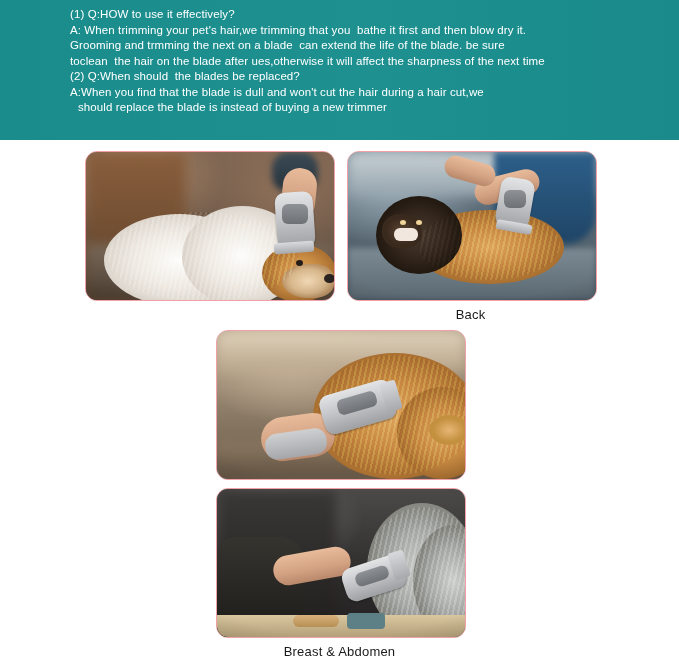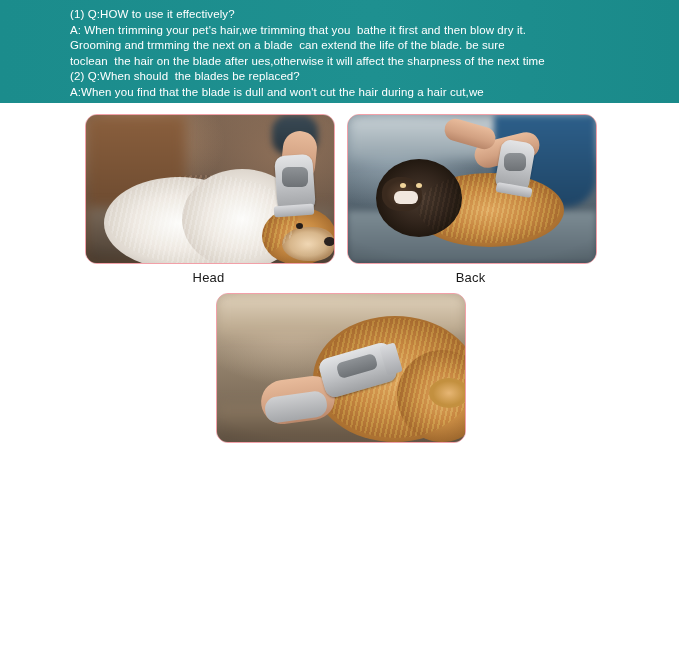--- a/index.html
+++ b/index.html
@@ -17,21 +17,21 @@
     position: relative;
     width: 679px;
     height: 671px;
     background: #ffffff;
   }
 
   
   .faq-banner {
     position: relative;
     width: 679px;
-    height: 103px;
+    height: 140px;
     background: #1e8e8e;
     background: linear-gradient(90deg, #1b8c8c 0%, #1e9090 55%, #1a8a8a 100%);
     box-sizing: border-box;
     padding: 7px 14px 6px 70px;
   }
   .faq-line {
     color: #ffffff;
     font-size: 11.5px;
     line-height: 15.5px;
     white-space: pre;
@@ -214,21 +214,20 @@
             <div class="layer fur-streaks" style="left:22px;top:60px;width:190px;height:90px;"></div>
 
             <div class="layer sleeve-dark soft-blur" style="left:186px;top:0;width:46px;height:40px;"></div>
             <div class="layer arm" style="left:196px;top:16px;width:34px;height:52px;transform:rotate(6deg);"></div>
             <div class="layer clipper" style="left:190px;top:40px;width:38px;height:56px;transform:rotate(-4deg);"></div>
             <div class="layer clipper-dark" style="left:196px;top:52px;width:26px;height:20px;"></div>
             <div class="layer blade" style="left:188px;top:90px;width:40px;height:11px;transform:rotate(-4deg);"></div>
             <div class="layer vignette"></div>
           </div>
         </div>
-        <div class="caption">Head</div>
       </div>
 
       <div class="cell">
         <div class="photo-frame">
           <div class="scene">
             <div class="layer bg-cool"></div>
             <div class="layer soft-blur2" style="left:0;top:0;width:248px;height:44px;background:linear-gradient(180deg,#c9d2d6 0%,#93a2ab 100%);"></div>
             <div class="layer soft-blur" style="left:0;top:96px;width:248px;height:52px;background:linear-gradient(180deg,#7d8c94 0%,#5a6871 100%);"></div>
 
             <div class="layer sleeve-blue soft-blur" style="left:146px;top:0;width:102px;height:92px;border-radius:0 0 30px 10px;"></div>
@@ -274,17 +273,43 @@
             <div class="layer" style="left:48px;top:100px;width:62px;height:26px;background:linear-gradient(180deg,#cfd0d2 0%,#a4a6a9 100%);border-radius:12px;transform:rotate(-8deg);"></div>
             <div class="layer vignette"></div>
           </div>
         </div>
       </div>
 
     </div>
 
     <div class="grid-row">
 
+      <div class="cell">
+        <div class="photo-frame">
+          <div class="scene">
+            <div class="layer bg-dark"></div>
+            <div class="layer soft-blur2" style="left:0;top:0;width:120px;height:148px;background:linear-gradient(180deg,#3a3836 0%,#201e1d 100%);"></div>
+
+            <div class="layer soft-blur" style="left:6px;top:6px;width:54px;height:50px;background:radial-gradient(closest-side,#e3bb9c 0%,#c49madd 60%,#b5866a 100%);border-radius:50%;"></div>
+            <div class="layer" style="left:0;top:48px;width:88px;height:100px;background:linear-gradient(180deg,#35342f 0%,#1c1b19 100%);border-radius:18px 26px 0 0;"></div>
+            <div class="layer arm" style="left:56px;top:62px;width:78px;height:30px;transform:rotate(-10deg);"></div>
+
+            <div class="layer dog-gray" style="left:150px;top:14px;width:110px;height:134px;"></div>
+            <div class="layer dog-gray" style="left:196px;top:36px;width:80px;height:112px;"></div>
+            <div class="layer fur-streaks" style="left:150px;top:18px;width:112px;height:128px;"></div>
+
+            <div class="layer clipper" style="left:126px;top:72px;width:62px;height:34px;transform:rotate(-18deg);"></div>
+            <div class="layer clipper-dark" style="left:138px;top:80px;width:34px;height:14px;transform:rotate(-18deg);"></div>
+            <div class="layer blade" style="left:174px;top:62px;width:16px;height:28px;transform:rotate(-18deg);"></div>
+
+            <div class="layer" style="left:0;top:126px;width:248px;height:22px;background:linear-gradient(180deg,#d9c79f 0%,#b4a07a 100%);"></div>
+            <div class="layer brush" style="left:76px;top:126px;width:46px;height:12px;"></div>
+            <div class="layer" style="left:130px;top:124px;width:38px;height:16px;background:#5d7f86;border-radius:4px;"></div>
+            <div class="layer vignette"></div>
+          </div>
+        </div>
+        <div class="caption">Breast &amp; Abdomen</div>
+      </div>
 
     </div>
 
   </div>
 </div>
 
 </body></html>

